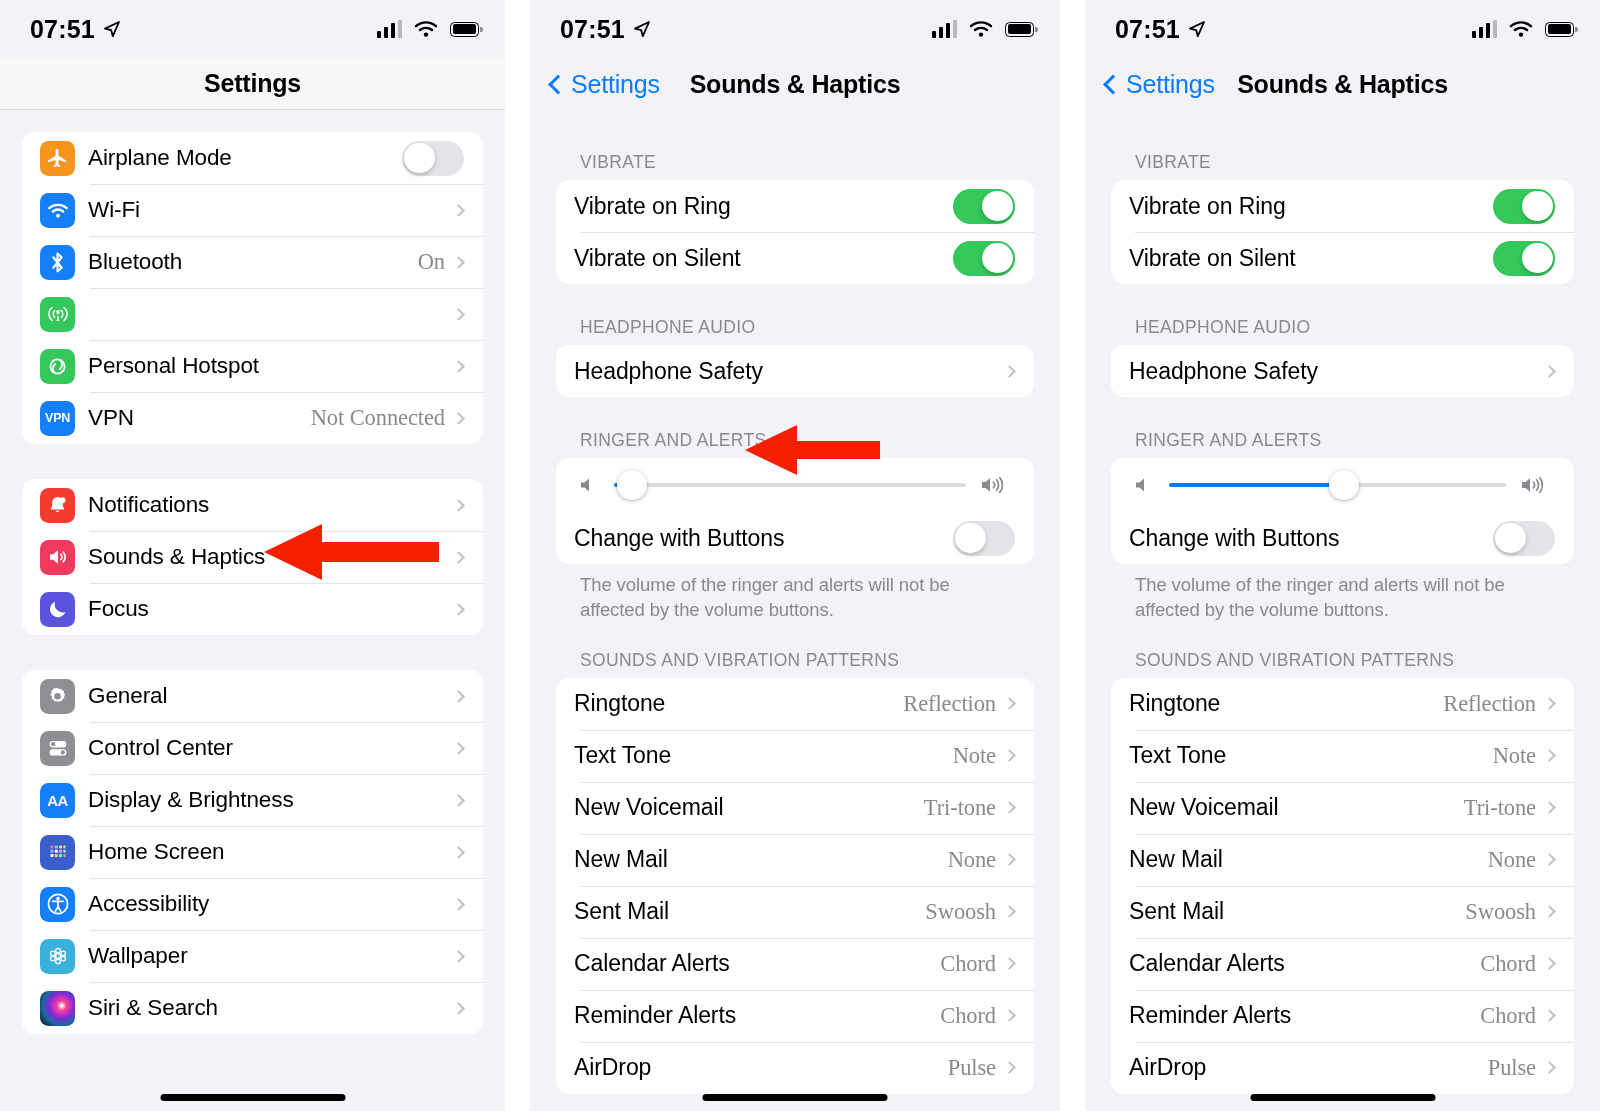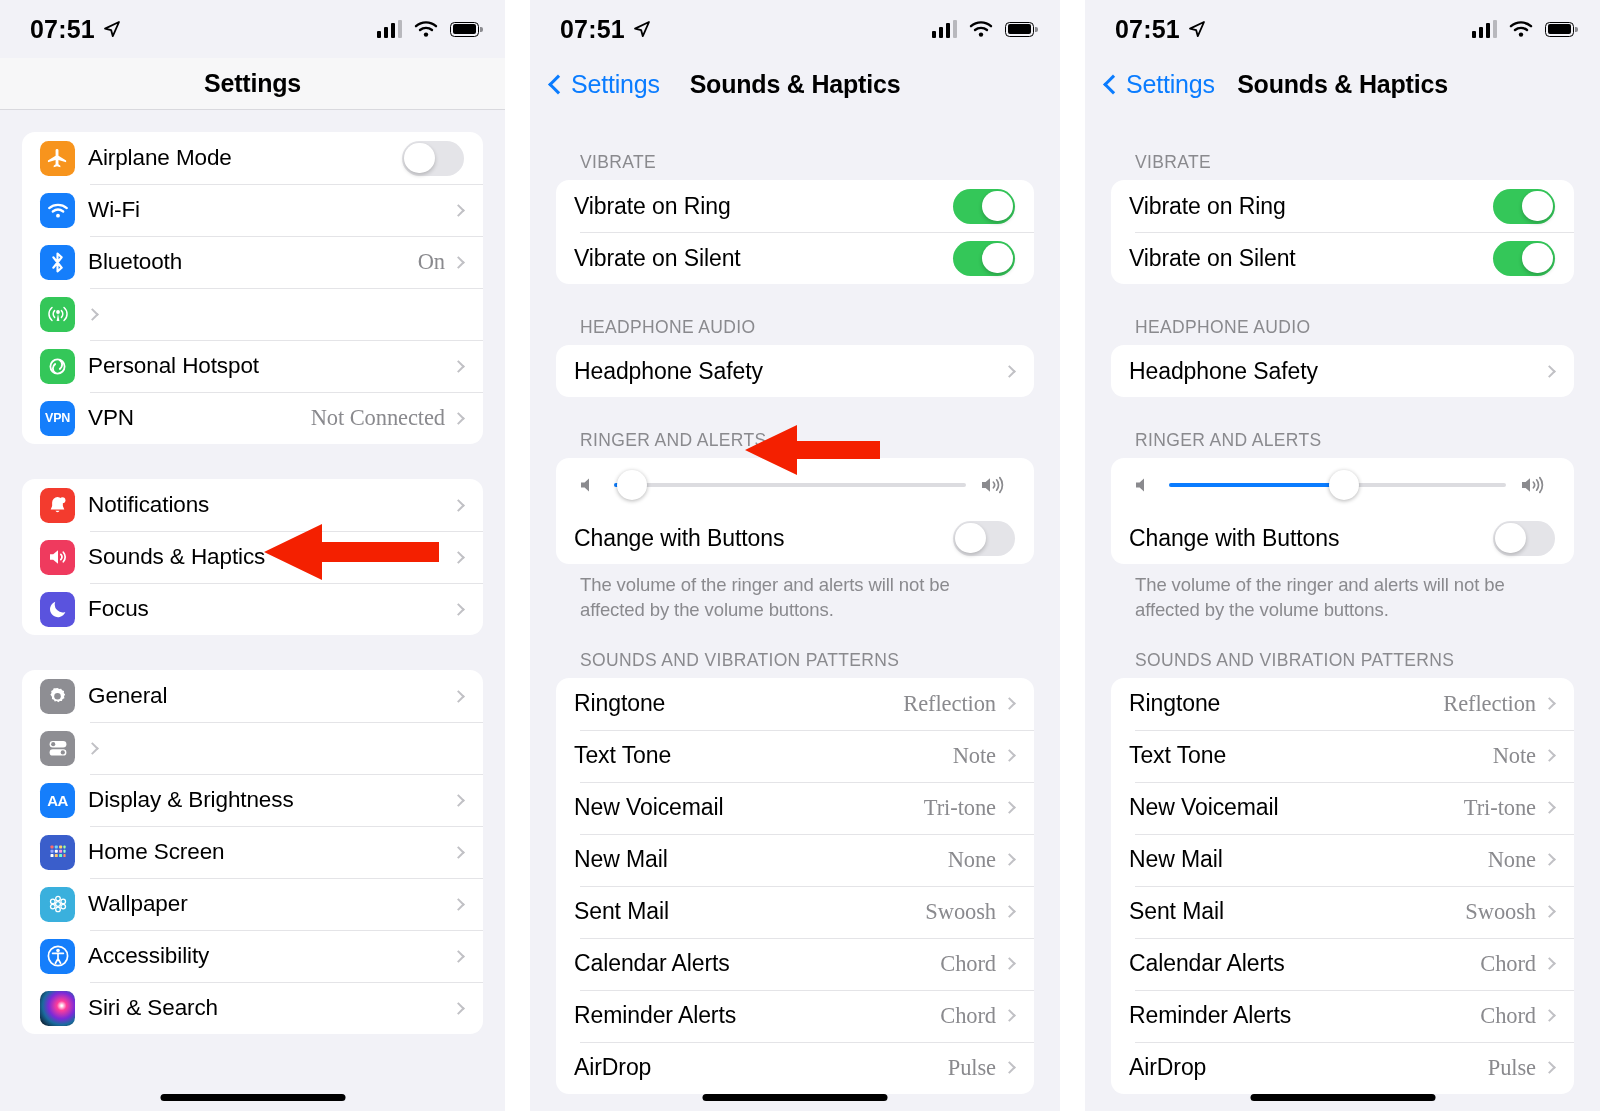--- a/index.html
+++ b/index.html
@@ -57,21 +57,21 @@
   .nav-back span { font-size: 25px; letter-spacing: -0.2px; }
 
   
   .content { padding: 0 0 0 0; }
 
   
   .group { background: #fff; border-radius: 13px; margin: 0 22px; overflow: hidden; }
   .panel-2 .group, .panel-3 .group { margin: 0 26px; }
   .row {
     display: flex; align-items: center; height: 52px;
-    padding-left: 18px; position: relative;
+    padding-left: 18px; position: relative; justify-content: space-between;
   }
   .row + .row::before {
     content: ""; position: absolute; left: 68px; right: 0; top: 0; height: 1px; background: #e4e4e7;
   }
   .panel-2 .row + .row::before, .panel-3 .row + .row::before { left: 24px; }
   .row-icon { width: 35px; height: 35px; border-radius: 8.5px; flex: none; margin-right: 13px;
               display:flex; align-items:center; justify-content:center; color:#fff; position:relative; }
   .row-label { font-size: 22.5px; color: #000; flex: 1; letter-spacing: -0.1px; }
   .panel-2 .row-label, .panel-3 .row-label { font-size: 23px; }
   .row-value { font-size: 22.5px; color: #8a8a8e; margin-right: 9px; letter-spacing: -0.1px; font-family: Liberation Serif, serif; }
@@ -262,20 +262,21 @@
         </div>
         <div class="row">
           <span class="row-icon" style="background:#8e8e93">
             <svg width="24" height="24" viewBox="0 0 24 24">
                 <rect x="3.6" y="5" width="16.8" height="6.4" rx="3.2" fill="#fff"></rect>
                 <circle cx="7.2" cy="8.2" r="2.1" fill="#8e8e93"></circle>
                 <rect x="3.6" y="13.2" width="16.8" height="6.4" rx="3.2" fill="#fff"></rect>
                 <circle cx="16.8" cy="16.4" r="2.1" fill="#8e8e93"></circle>
               </svg>
           </span>
+          <span class="row-label">Control Center</span>
           <span class="chevron"></span>
         </div>
         <div class="row">
           <span class="row-icon" style="background:#157efb;font-size:15px;font-weight:700;letter-spacing:-0.5px">AA</span>
           <span class="row-label">Display &amp; Brightness</span>
           <span class="chevron"></span>
         </div>
         <div class="row">
           <span class="row-icon" style="background:#3a5ecb">
             <svg width="24" height="24" viewBox="0 0 24 24">
@@ -292,48 +293,48 @@
                   <rect x="8.8" y="14.1" width="3" height="3" rx="0.7" fill="#ffc46b"></rect>
                   <rect x="13.1" y="14.1" width="3" height="3" rx="0.7" fill="#6bffd0"></rect>
                   <rect x="17.4" y="14.1" width="2.2" height="3" rx="0.7" fill="#ff8f6b"></rect>
               </g>
             </svg>
           </span>
           <span class="row-label">Home Screen</span>
           <span class="chevron"></span>
         </div>
         <div class="row">
+          <span class="row-icon" style="background:#157efb">
+            <svg width="26" height="26" viewBox="0 0 26 26">
+                <circle cx="13" cy="13" r="9.6" stroke="#fff" stroke-width="1.7" fill="none"></circle>
+                <circle cx="13" cy="7.6" r="1.8" fill="#fff"></circle>
+                <path d="M7.6 10.3h10.8M13 10.6v5.2M13 15.8l-2.6 4.4M13 15.8l2.6 4.4" stroke="#fff" stroke-width="1.7" stroke-linecap="round" fill="none"></path>
+              </svg>
+          </span>
+          <span class="row-label">Accessibility</span>
+          <span class="chevron"></span>
+        </div>
+        <div class="row">
           <span class="row-icon" style="background:#3ab0dd">
             <svg width="24" height="24" viewBox="0 0 24 24">
               <g fill="none" stroke="#fff" stroke-width="1.3">
                 <circle cx="12" cy="12" r="2.4"></circle>
                 <circle cx="12" cy="6.6" r="2.3"></circle>
                   <circle cx="12" cy="17.4" r="2.3"></circle>
                 <circle cx="6.8" cy="9.4" r="2.3"></circle>
                   <circle cx="17.2" cy="9.4" r="2.3"></circle>
                 <circle cx="6.8" cy="14.6" r="2.3"></circle>
                   <circle cx="17.2" cy="14.6" r="2.3"></circle>
               </g>
             </svg>
           </span>
           <span class="row-label">Wallpaper</span>
           <span class="chevron"></span>
         </div>
         <div class="row">
-          <span class="row-icon" style="background:#157efb">
-            <svg width="26" height="26" viewBox="0 0 26 26">
-                <circle cx="13" cy="13" r="9.6" stroke="#fff" stroke-width="1.7" fill="none"></circle>
-                <circle cx="13" cy="7.6" r="1.8" fill="#fff"></circle>
-                <path d="M7.6 10.3h10.8M13 10.6v5.2M13 15.8l-2.6 4.4M13 15.8l2.6 4.4" stroke="#fff" stroke-width="1.7" stroke-linecap="round" fill="none"></path>
-              </svg>
-          </span>
-          <span class="row-label">Accessibility</span>
-          <span class="chevron"></span>
-        </div>
-        <div class="row">
           <span class="row-icon" style="background:radial-gradient(circle at 62% 42%, #ffffff 2%, #ff3d9a 16%, #7a2ad8 44%, #1a6b9e 64%, #0d2030 90%)"></span>
           <span class="row-label">Siri &amp; Search</span>
           <span class="chevron"></span>
         </div>
       </div>
     </div>
 
     <svg class="arrow-h" style="left:264px; top:524px;" width="175" height="56" viewBox="0 0 175 56">
       <polygon points="0,28 58,0 58,18 175,18 175,38 58,38 58,56" fill="#f42000"></polygon>
     </svg>

